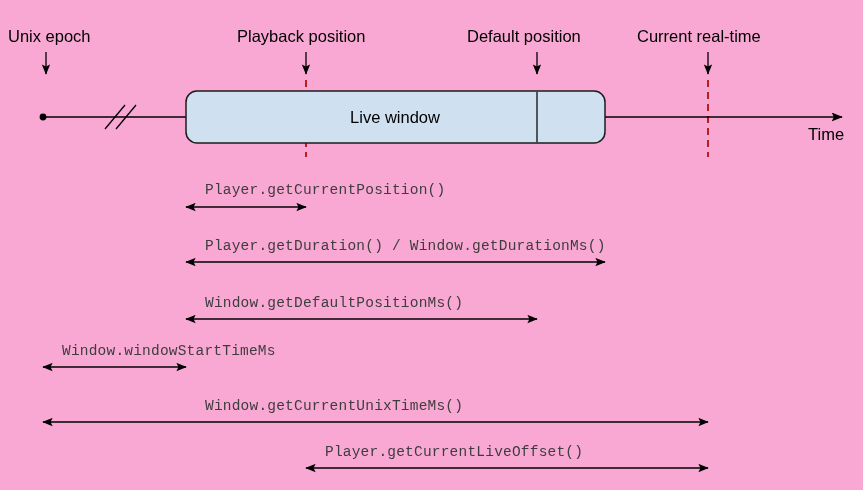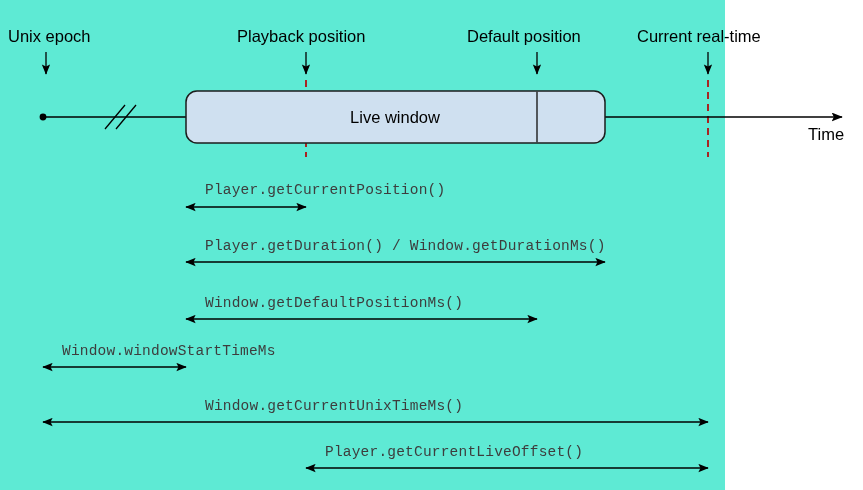--- a/index.html
+++ b/index.html
@@ -10,23 +10,23 @@
   }
   body {
     width: 863px;
     height: 490px;
     overflow: hidden;
     font-family: "Liberation Sans", sans-serif;
     color: #000000;
   }
   #stage {
     position: relative;
-    width: 725px;
+    width: 863px;
     height: 490px;
-    background: #5eead4;
+    background: #f9a8d4;
   }
   svg#diagram {
     position: absolute;
     left: 0;
     top: 0;
     width: 863px;
     height: 490px;
     display: block;
   }
   .sans-label {

